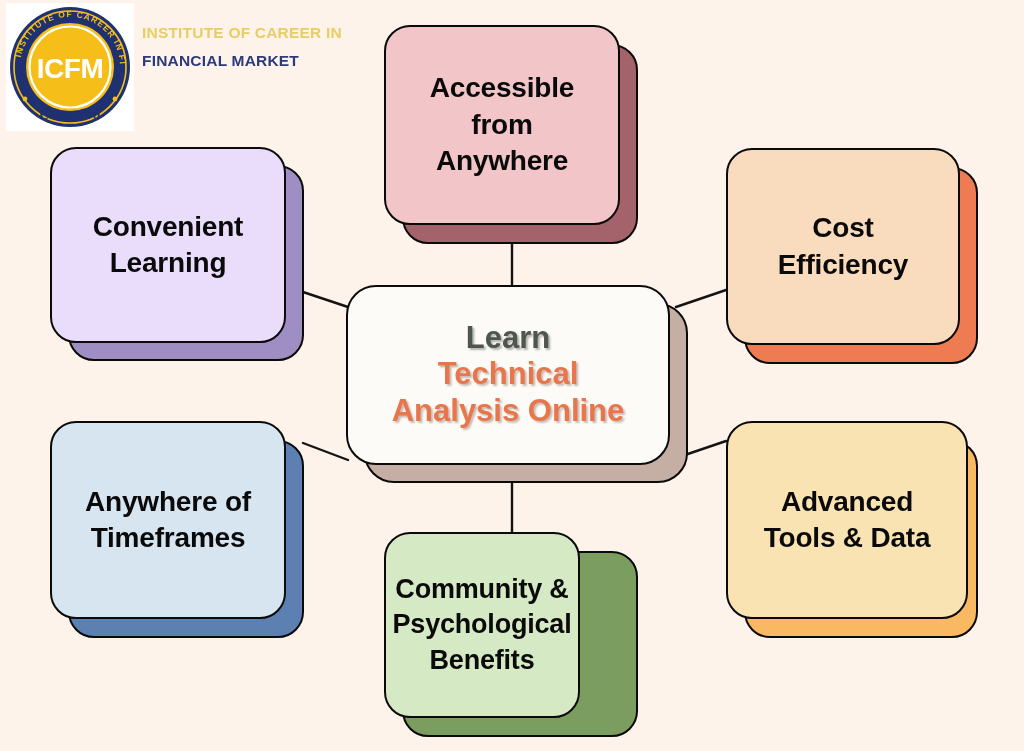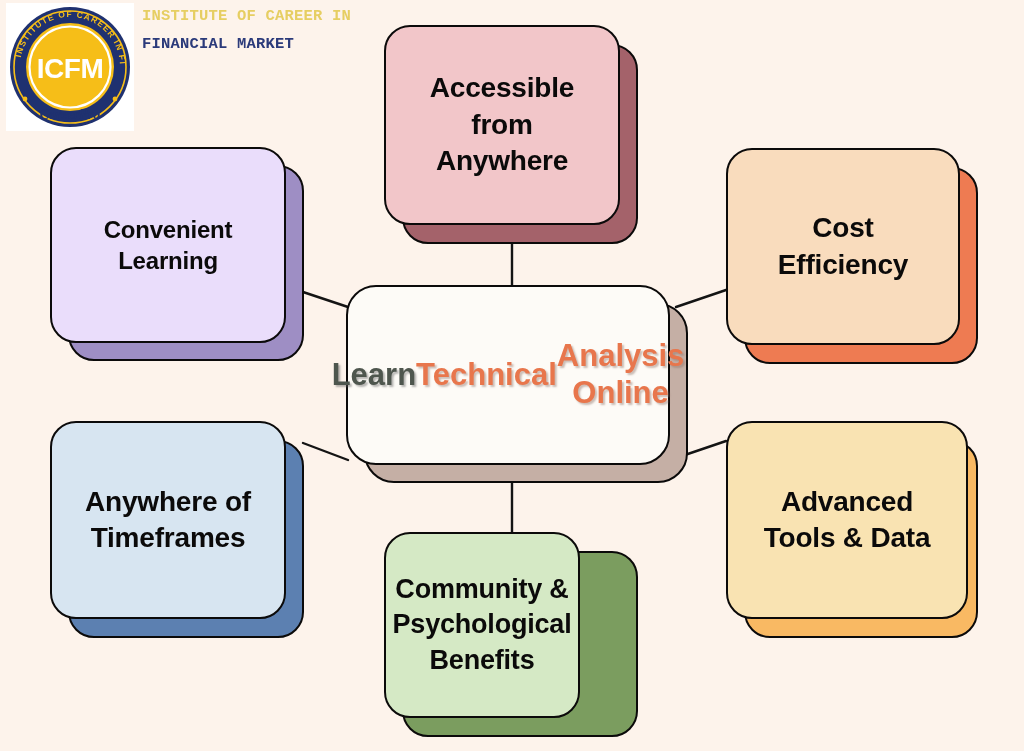--- a/index.html
+++ b/index.html
@@ -47,23 +47,22 @@
     position: relative;
     width: 128px;
     height: 128px;
     margin-left: 6px;
     margin-top: 3px;
     flex: 0 0 auto;
     background: #FFFFFF;
   }
 
   .brand-text {
-    margin-top: 7px;
+    margin-top: 23px;
     margin-left: 8px;
-    font-family: Liberation Mono, monospace;
   }
 
   .brand-line1 {
     font-size: 15.5px;
     font-weight: bold;
     letter-spacing: 0.2px;
     color: #E6CE62;
     line-height: 1.25;
     white-space: nowrap;
   }
@@ -104,21 +103,21 @@
     position: absolute;
     z-index: 2;
     border: 2.6px solid #0B0A0A;
     border-radius: 26px;
   }
 
   
   #center-node {
     z-index: 4;
     border-radius: 30px;
-    flex-direction: row;
+    flex-direction: column;
     background: #FDFBF7;
   }
   #center-shadow { z-index: 3; border-radius: 30px; }
 
   #center-node .c-line1 {
     font-size: 31px;
     font-weight: bold;
     color: #4E564E;
     line-height: 1.16;
     letter-spacing: 0px;
@@ -179,21 +178,21 @@
 
   <div class="node-shadow" style="left:402px; top:44px; width:236px; height:200px; background:#A4626A;"></div>
   <div class="node" style="left:384px; top:25px; width:236px; height:200px; background:#F2C6C9;">
     <span class="label" style="font-size:28px;">Accessible
 from
 Anywhere</span>
   </div>
 
   <div class="node-shadow" style="left:68px; top:165px; width:236px; height:196px; background:#9E8EC4;"></div>
   <div class="node" style="left:50px; top:147px; width:236px; height:196px; background:#EADDFB;">
-    <span class="label" style="font-size:24px;">Convenient
+    <span class="label" style="font-size:28px;">Convenient
 Learning</span>
   </div>
 
   <div class="node-shadow" style="left:744px; top:167px; width:234px; height:197px; background:#EE7B52;"></div>
   <div class="node" style="left:726px; top:148px; width:234px; height:197px; background:#F9DCBD;justify-content:center;">
     <span class="label" style="font-size:28px;">Cost
 Efficiency</span>
   </div>
 
   <div class="node-shadow" style="left:68px; top:440px; width:236px; height:198px; background:#5C80B1;"></div>

